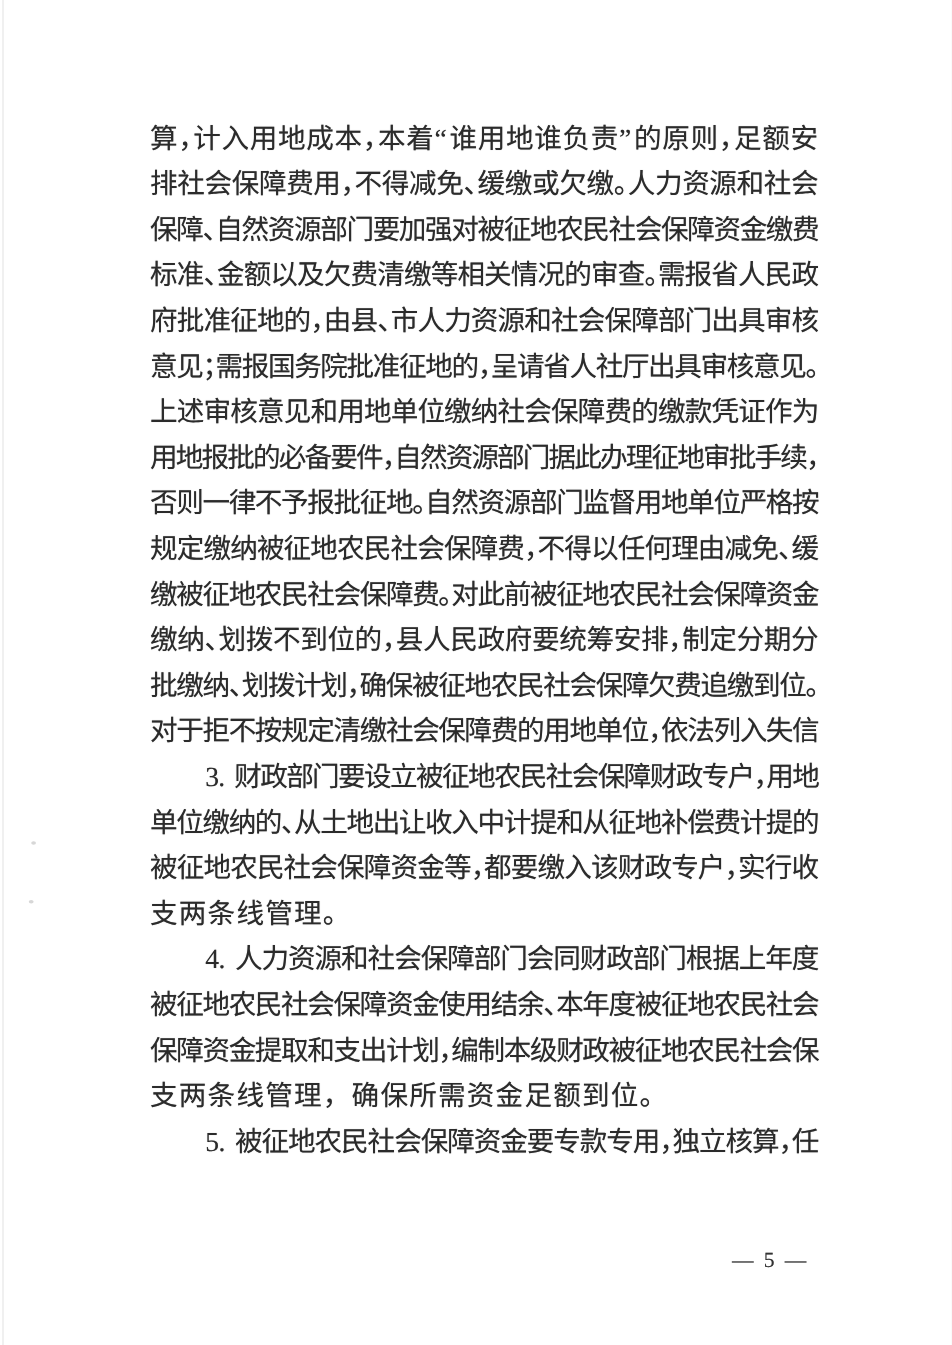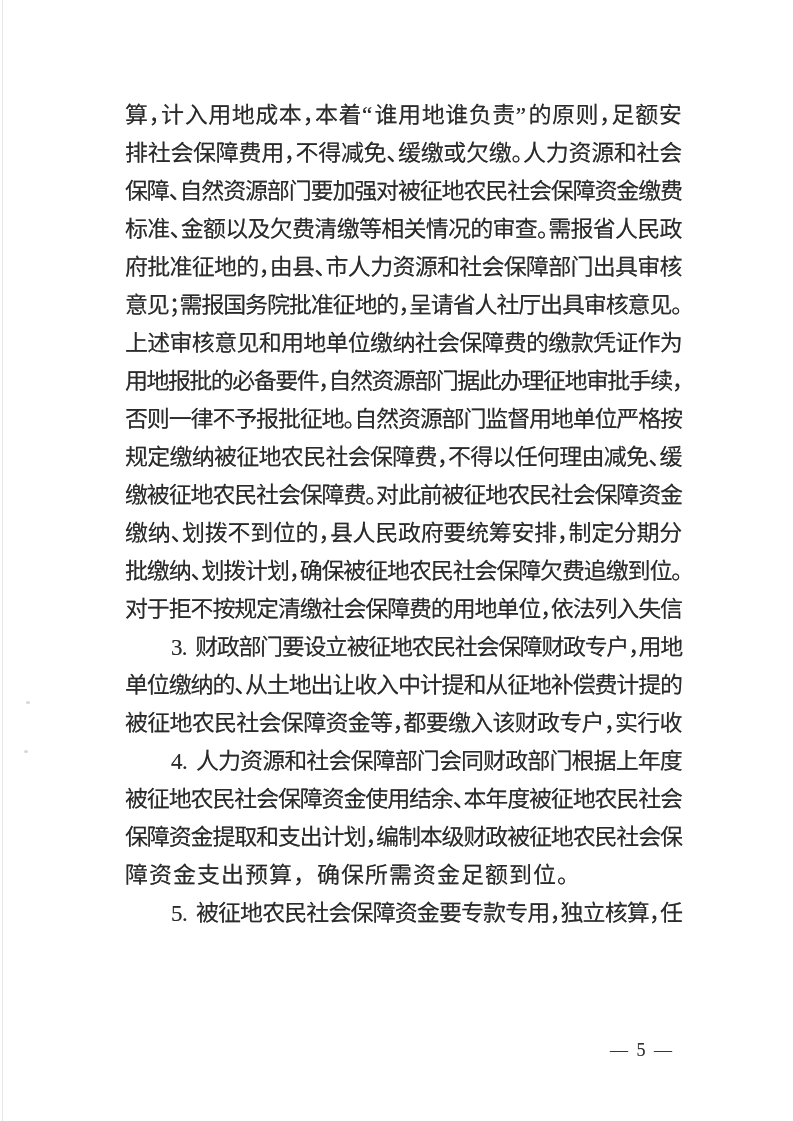--- a/index.html
+++ b/index.html
@@ -89,20 +89,21 @@
       <div class="line fill"><span>用</span><span>地</span><span>报</span><span>批</span><span>的</span><span>必</span><span>备</span><span>要</span><span>件</span><span class="p">，</span><span>自</span><span>然</span><span>资</span><span>源</span><span>部</span><span>门</span><span>据</span><span>此</span><span>办</span><span>理</span><span>征</span><span>地</span><span>审</span><span>批</span><span>手</span><span>续</span><span class="p">，</span></div>
       <div class="line fill"><span>否</span><span>则</span><span>一</span><span>律</span><span>不</span><span>予</span><span>报</span><span>批</span><span>征</span><span>地</span><span class="p">。</span><span>自</span><span>然</span><span>资</span><span>源</span><span>部</span><span>门</span><span>监</span><span>督</span><span>用</span><span>地</span><span>单</span><span>位</span><span>严</span><span>格</span><span>按</span></div>
       <div class="line fill"><span>规</span><span>定</span><span>缴</span><span>纳</span><span>被</span><span>征</span><span>地</span><span>农</span><span>民</span><span>社</span><span>会</span><span>保</span><span>障</span><span>费</span><span class="p">，</span><span>不</span><span>得</span><span>以</span><span>任</span><span>何</span><span>理</span><span>由</span><span>减</span><span>免</span><span class="p">、</span><span>缓</span></div>
       <div class="line fill"><span>缴</span><span>被</span><span>征</span><span>地</span><span>农</span><span>民</span><span>社</span><span>会</span><span>保</span><span>障</span><span>费</span><span class="p">。</span><span>对</span><span>此</span><span>前</span><span>被</span><span>征</span><span>地</span><span>农</span><span>民</span><span>社</span><span>会</span><span>保</span><span>障</span><span>资</span><span>金</span></div>
       <div class="line fill"><span>缴</span><span>纳</span><span class="p">、</span><span>划</span><span>拨</span><span>不</span><span>到</span><span>位</span><span>的</span><span class="p">，</span><span>县</span><span>人</span><span>民</span><span>政</span><span>府</span><span>要</span><span>统</span><span>筹</span><span>安</span><span>排</span><span class="p">，</span><span>制</span><span>定</span><span>分</span><span>期</span><span>分</span></div>
       <div class="line fill"><span>批</span><span>缴</span><span>纳</span><span class="p">、</span><span>划</span><span>拨</span><span>计</span><span>划</span><span class="p">，</span><span>确</span><span>保</span><span>被</span><span>征</span><span>地</span><span>农</span><span>民</span><span>社</span><span>会</span><span>保</span><span>障</span><span>欠</span><span>费</span><span>追</span><span>缴</span><span>到</span><span>位</span><span class="p">。</span></div>
       <div class="line fill"><span>对</span><span>于</span><span>拒</span><span>不</span><span>按</span><span>规</span><span>定</span><span>清</span><span>缴</span><span>社</span><span>会</span><span>保</span><span>障</span><span>费</span><span>的</span><span>用</span><span>地</span><span>单</span><span>位</span><span class="p">，</span><span>依</span><span>法</span><span>列</span><span>入</span><span>失</span><span>信</span></div>
       <div class="line fill indent"><span>3</span><span>.</span><span class="sp"> </span><span>财</span><span>政</span><span>部</span><span>门</span><span>要</span><span>设</span><span>立</span><span>被</span><span>征</span><span>地</span><span>农</span><span>民</span><span>社</span><span>会</span><span>保</span><span>障</span><span>财</span><span>政</span><span>专</span><span>户</span><span class="p">，</span><span>用</span><span>地</span></div>
       <div class="line fill"><span>单</span><span>位</span><span>缴</span><span>纳</span><span>的</span><span class="p">、</span><span>从</span><span>土</span><span>地</span><span>出</span><span>让</span><span>收</span><span>入</span><span>中</span><span>计</span><span>提</span><span>和</span><span>从</span><span>征</span><span>地</span><span>补</span><span>偿</span><span>费</span><span>计</span><span>提</span><span>的</span></div>
       <div class="line fill"><span>被</span><span>征</span><span>地</span><span>农</span><span>民</span><span>社</span><span>会</span><span>保</span><span>障</span><span>资</span><span>金</span><span>等</span><span class="p">，</span><span>都</span><span>要</span><span>缴</span><span>入</span><span>该</span><span>财</span><span>政</span><span>专</span><span>户</span><span class="p">，</span><span>实</span><span>行</span><span>收</span></div>
+      <div class="line">支两条线管理。</div>
       <div class="line fill indent"><span>4</span><span>.</span><span class="sp"> </span><span>人</span><span>力</span><span>资</span><span>源</span><span>和</span><span>社</span><span>会</span><span>保</span><span>障</span><span>部</span><span>门</span><span>会</span><span>同</span><span>财</span><span>政</span><span>部</span><span>门</span><span>根</span><span>据</span><span>上</span><span>年</span><span>度</span></div>
       <div class="line fill"><span>被</span><span>征</span><span>地</span><span>农</span><span>民</span><span>社</span><span>会</span><span>保</span><span>障</span><span>资</span><span>金</span><span>使</span><span>用</span><span>结</span><span>余</span><span class="p">、</span><span>本</span><span>年</span><span>度</span><span>被</span><span>征</span><span>地</span><span>农</span><span>民</span><span>社</span><span>会</span></div>
       <div class="line fill"><span>保</span><span>障</span><span>资</span><span>金</span><span>提</span><span>取</span><span>和</span><span>支</span><span>出</span><span>计</span><span>划</span><span class="p">，</span><span>编</span><span>制</span><span>本</span><span>级</span><span>财</span><span>政</span><span>被</span><span>征</span><span>地</span><span>农</span><span>民</span><span>社</span><span>会</span><span>保</span></div>
-      <div class="line">障资金支出预算，确保所需资金足额到位。</div>
+      <div class="line">支两条线管理，确保所需资金足额到位。</div>
       <div class="line fill indent"><span>5</span><span>.</span><span class="sp"> </span><span>被</span><span>征</span><span>地</span><span>农</span><span>民</span><span>社</span><span>会</span><span>保</span><span>障</span><span>资</span><span>金</span><span>要</span><span>专</span><span>款</span><span>专</span><span>用</span><span class="p">，</span><span>独</span><span>立</span><span>核</span><span>算</span><span class="p">，</span><span>任</span></div>
     </div>
   <div class="footer">— 5 —</div>
 </div>
 
 </body></html>

